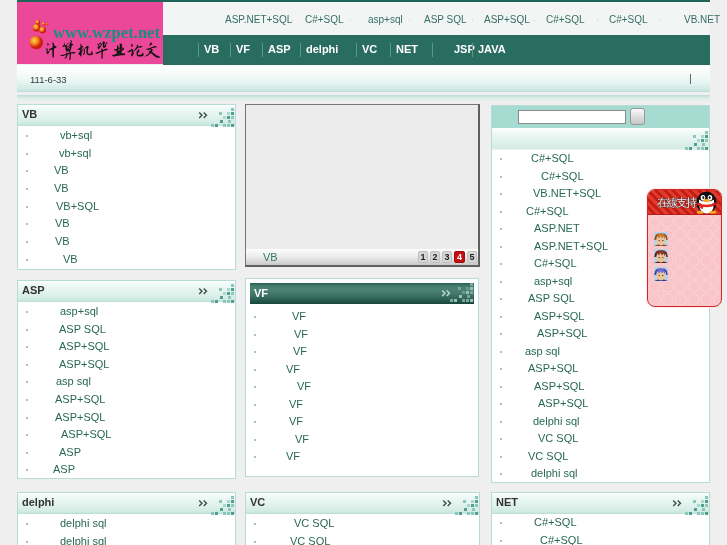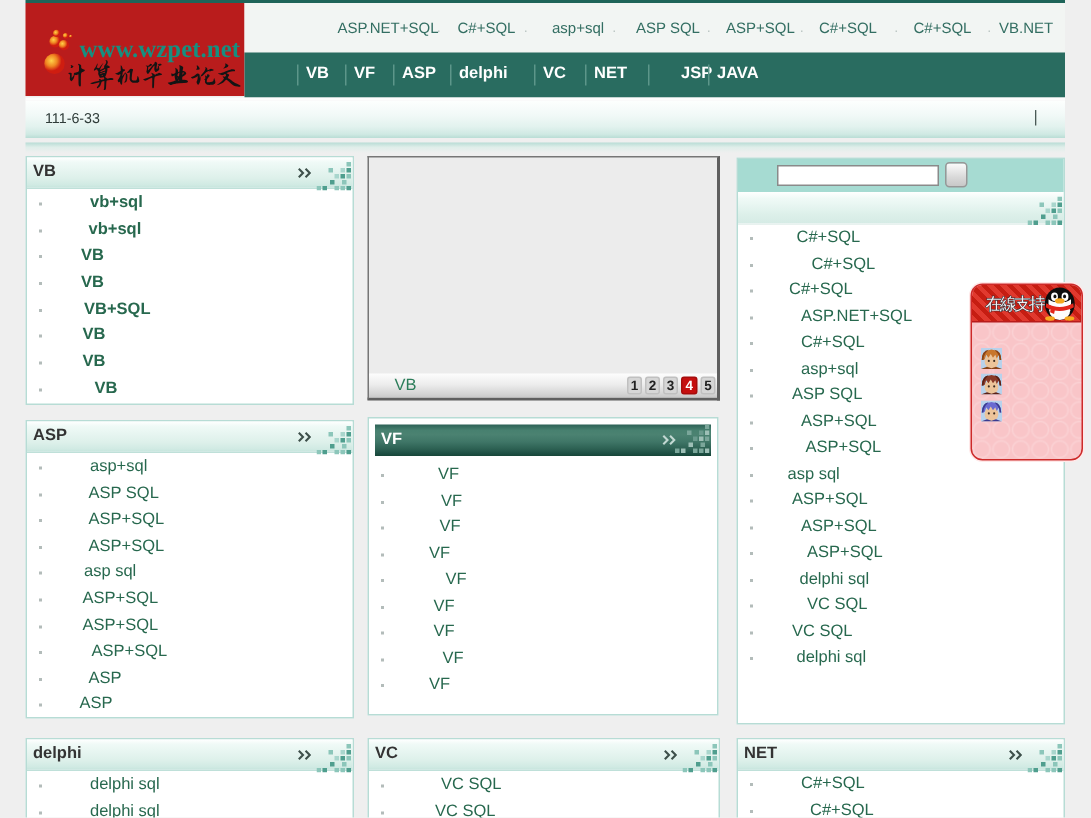--- a/index.html
+++ b/index.html
@@ -1,21 +1,21 @@
 <!DOCTYPE html>
 <html><head>
 <meta charset="utf-8">
 <style>
 html,body{margin:0;padding:0;}
 body{width:727px;height:545px;overflow:hidden;position:relative;background:#efefef;
  font-family:"Liberation Sans",sans-serif;}
 .abs{position:absolute;}
 
 #topbar{left:17px;top:0;width:693px;height:2px;background:#1e6459;}
-#logo{left:17px;top:2px;width:146px;height:62px;background:#b91c1c;}
+#logo{left:17px;top:2px;width:146px;height:62px;background:#ec4899;}
 #toplinks{left:163px;top:2px;width:547px;height:33px;background:#f2f5f3;
  font-size:10px;color:#336e62;}
 #toplinks span{position:absolute;top:12px;white-space:nowrap;}
 #toplinks i{font-style:normal;color:#b9c4c1;font-size:9px;top:13px !important;}
 #nav{left:163px;top:35px;width:547px;height:30px;background:#296c60;color:#fff;
  font-size:11px;font-weight:bold;}
 #nav span{position:absolute;top:8px;}
 #nav .sep{width:1px;height:14px;top:8px;background:#5d968a;position:absolute;}
 #datebar{left:17px;top:65px;width:693px;height:25px;border-top:2px solid #fdfdfd;
  background:linear-gradient(180deg,#fdfffe 0%,#f1f9f7 40%,#e2f2ee 70%,#cfe9e3 90%,#b9ddd5 100%);
@@ -32,21 +32,21 @@
 .lhead b{position:absolute;left:4px;top:3px;font-size:11px;color:#333;}
 .lhead .mm{position:absolute;right:27px;top:7px;line-height:0;}
 .dots{position:absolute;right:1px;top:3px;}
 ul.lst{list-style:none;margin:0;padding:0;}
 ul.lst li{height:17.5px;line-height:17.5px;font-size:11px;color:#27684e;position:relative;
  white-space:nowrap;overflow:hidden;}
 ul.lst li:before{content:"";position:absolute;left:8px;top:8px;width:2px;height:2px;background:#b3bcba;}
 
 #boxvb{left:17px;top:104px;width:217px;height:164px;}
 #boxvb ul.lst{padding-top:1px;}
-#boxvb ul.lst li{height:17.7px;line-height:17.7px;font-weight:bold;}
+#boxvb ul.lst li{height:17.7px;line-height:17.7px;}
 #imgbox{left:245px;top:104px;width:232px;height:160px;border:1px solid #767676;border-right:2px solid #5f5f5f;border-bottom:2px solid #5f5f5f;background:#ececec;}
 #imgcap{position:absolute;left:0;bottom:0;width:100%;height:16px;
  background:linear-gradient(180deg,#fdfdfd 0%,#ededed 45%,#d4d4d4 85%,#c8c8c8 100%);}
 #imgcap .cap{position:absolute;left:17px;top:2px;font-size:11px;color:#2c7d5a;}
 .pg{position:absolute;top:2px;width:8px;height:10px;line-height:10px;text-align:center;
  font-size:9px;font-weight:bold;color:#222;background:#d6d6d6;border:1px solid #c0c0c0;border-radius:2px;}
 .pg.red{background:#c50f0f;border-color:#a50c0c;color:#fff;width:9px;}
 #rbox{left:491px;top:105px;width:217px;height:376px;}
 #rsearch{height:22px;background:#a6dbd2;position:relative;}
 #rsearch .inp{position:absolute;left:26px;top:4px;width:106px;height:12px;background:#fff;border:1px solid #8a8a8a;}
@@ -118,21 +118,21 @@
  <span style="left:205px">asp+sql</span>
     <i class="abs" style="left:245px;top:12px">·</i>
  <span style="left:261px">ASP SQL</span>
     <i class="abs" style="left:308px;top:12px">·</i>
  <span style="left:321px">ASP+SQL</span>
     <i class="abs" style="left:370px;top:12px">·</i>
  <span style="left:383px">C#+SQL</span>
     <i class="abs" style="left:433px;top:12px">·</i>
  <span style="left:446px">C#+SQL</span>
     <i class="abs" style="left:495px;top:12px">·</i>
- <span style="left:503px">VB.NET</span>
+ <span style="left:521px">VB.NET</span>
 </div>
 <div class="abs" id="nav">
  <span class="sep" style="left:35px"></span>
     <span style="left:41px">VB</span>
  <span class="sep" style="left:67px"></span>
     <span style="left:73px">VF</span>
  <span class="sep" style="left:99px"></span>
     <span style="left:105px">ASP</span>
  <span class="sep" style="left:137px"></span>
     <span style="left:143px">delphi</span>
@@ -216,21 +216,23 @@
           <rect x="0" y="16" width="3" height="3" fill="#8cc6ba"></rect>
           <rect x="4" y="16" width="3" height="3" fill="#4f9e8e"></rect>
           <rect x="12" y="16" width="3" height="3" fill="#8cc6ba"></rect>
           <rect x="16" y="16" width="3" height="3" fill="#8cc6ba"></rect>
           <rect x="20" y="16" width="3" height="3" fill="#4f9e8e"></rect>
         </svg></span>
     </div>
  <ul class="lst">
   <li style="padding-left:39px">C#+SQL</li>
   <li style="padding-left:49px">C#+SQL</li>
+  <li style="padding-left:41px">VB.NET+SQL</li>
   <li style="padding-left:34px">C#+SQL</li>
+  <li style="padding-left:42px">ASP.NET</li>
   <li style="padding-left:42px">ASP.NET+SQL</li>
   <li style="padding-left:42px">C#+SQL</li>
   <li style="padding-left:42px">asp+sql</li>
   <li style="padding-left:36px">ASP SQL</li>
   <li style="padding-left:42px">ASP+SQL</li>
   <li style="padding-left:45px">ASP+SQL</li>
   <li style="padding-left:33px">asp sql</li>
   <li style="padding-left:36px">ASP+SQL</li>
   <li style="padding-left:42px">ASP+SQL</li>
   <li style="padding-left:46px">ASP+SQL</li>

